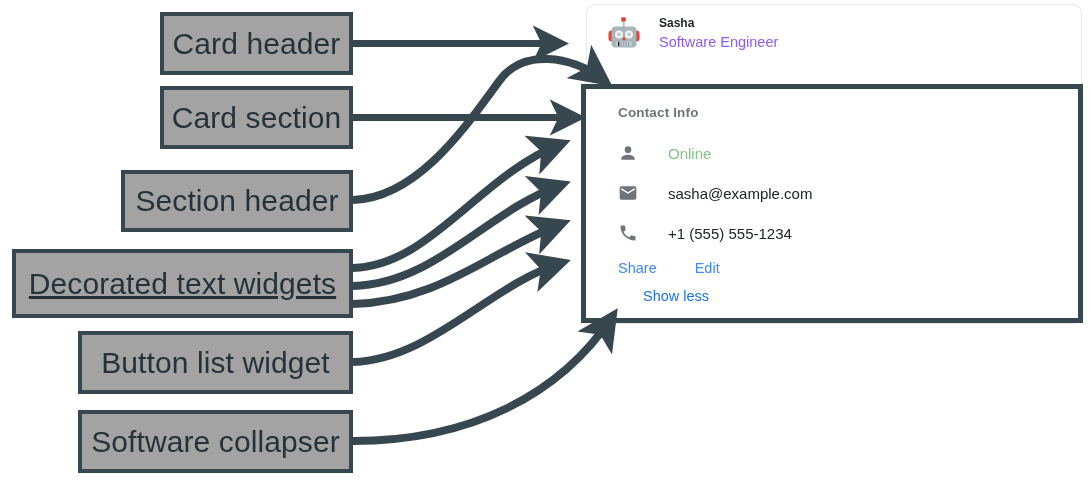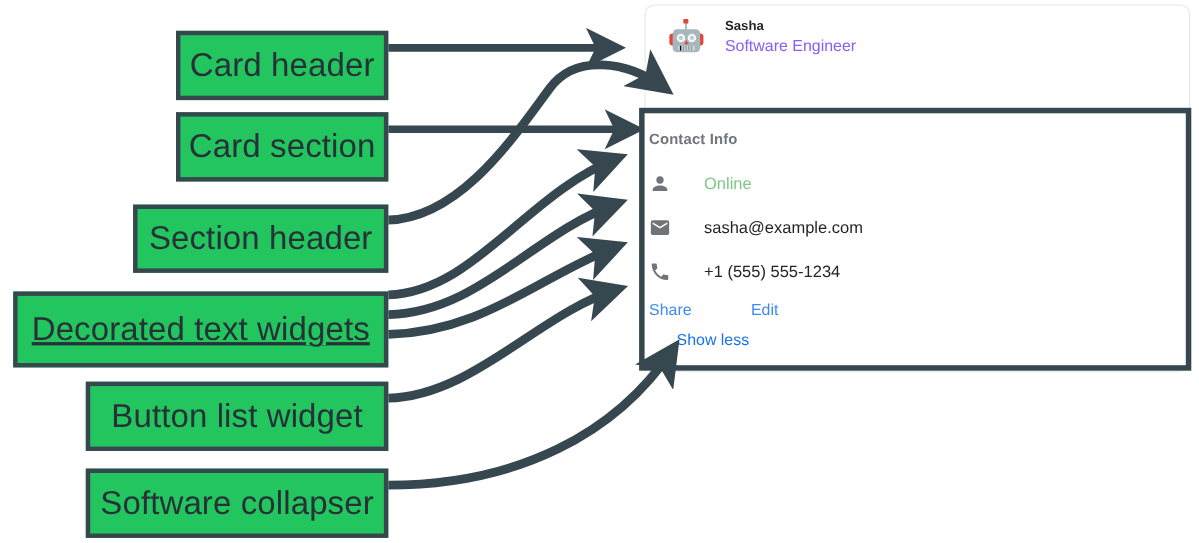--- a/index.html
+++ b/index.html
@@ -14,31 +14,30 @@
     overflow: hidden;
     font-family: "Liberation Sans", sans-serif;
     -webkit-font-smoothing: antialiased;
   }
 
   
   .callout {
     position: absolute;
     box-sizing: border-box;
     border: 4px solid #37474f;
-    background: #22c55e;
+    background: #a3a3a3;
     color: #263238;
     display: flex;
     align-items: center;
     justify-content: center;
     font-size: 30px;
     line-height: 1;
     letter-spacing: 0.1px;
     white-space: nowrap;
     z-index: 40;
-    margin-top: 16px;
   }
 
   #callout-card-header   { left: 160px; top: 12px;  width: 193px; height: 63px; }
   #callout-card-section  { left: 160px; top: 86px;  width: 193px; height: 63px; }
   #callout-section-header{ left: 121px; top: 170px; width: 232px; height: 62px; }
   #callout-decorated     { left: 12px;  top: 249px; width: 341px; height: 69px; text-decoration: underline; }
   #callout-button-list   { left: 78px;  top: 331px; width: 275px; height: 63px; }
   #callout-collapser     { left: 78px;  top: 410px; width: 275px; height: 63px; }
 
   
@@ -102,24 +101,24 @@
     line-height: 1.15;
   }
 
   
   #card-section {
     position: relative;
     box-sizing: border-box;
     border: 5px solid #37474f;
     background: #ffffff;
     margin-left: -6px;
-    margin-top: 36px;
+    margin-top: 22px;
     width: 502px;
     height: 239px;
-    padding: 16px 0 0 4px;
+    padding: 16px 0 0 32px;
     z-index: 20;
   }
 
   #section-header {
     font-size: 13.5px;
     font-weight: bold;
     color: #70757a;
     letter-spacing: 0.15px;
     margin-bottom: 13px;
   }
@@ -140,21 +139,21 @@
   .row-text {
     font-size: 15px;
     color: #212529;
     line-height: 1;
   }
   .row-text.status-online { color: #81c784; }
 
   #button-list {
     display: flex;
     align-items: center;
-    gap: 54px;
+    gap: 38px;
     margin-top: 2px;
     height: 26px;
   }
   .list-button {
     font-size: 14.5px;
     color: #3d8bf2;
     line-height: 1;
     background: none;
     border: none;
     padding: 0;

